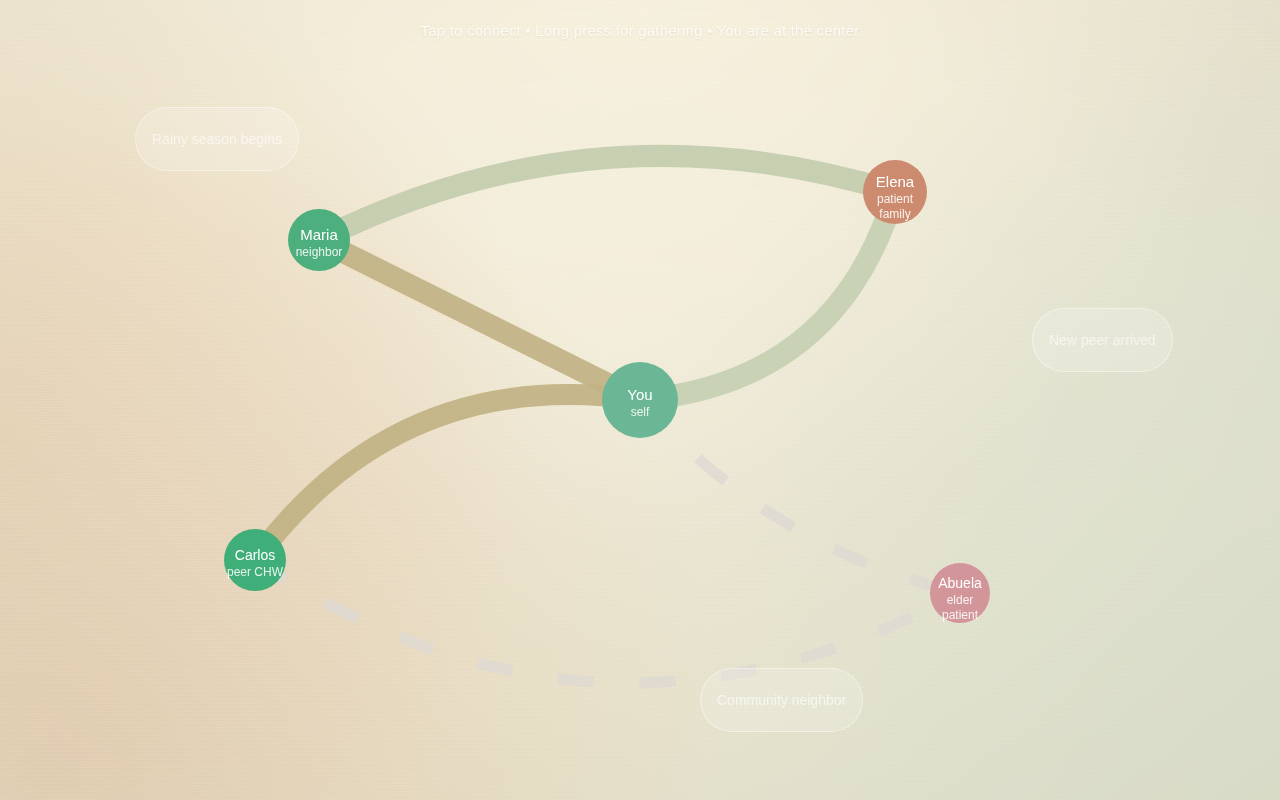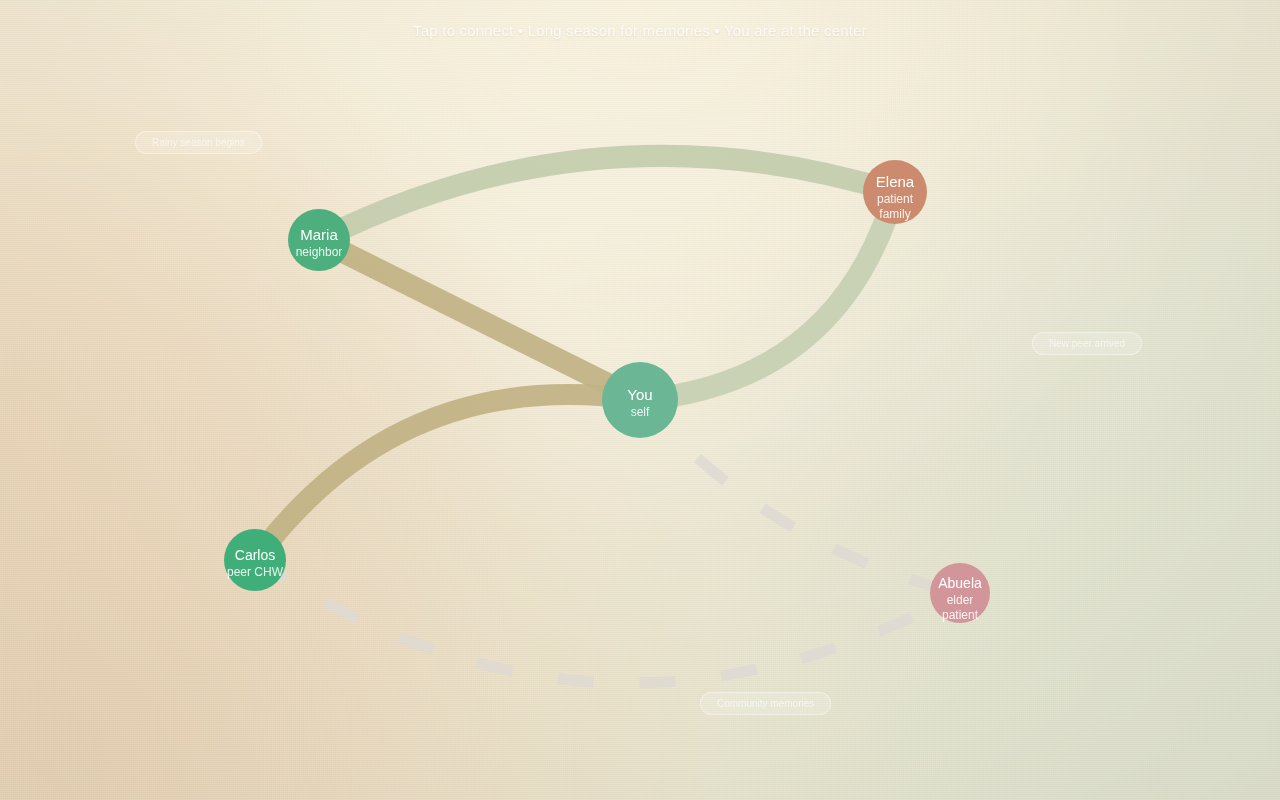--- a/index.html
+++ b/index.html
@@ -73,28 +73,27 @@
     pointer-events: none;
     white-space: nowrap;
   }
 
   
   .ambient {
     position: absolute;
     display: flex;
     align-items: center;
     justify-content: center;
-    padding: 5px 16px;
+    padding: 23px 16px;
     border-radius: 999px;
     border: 1px solid rgba(255,255,255,0.40);
     background: rgba(255,255,255,0.17);
     color: rgba(255,255,255,0.62);
-    font-size: 10px;
+    font-size: 14px;
     white-space: nowrap;
-    margin-top: 24px;
   }
 
   
   .node-name {
     font-size: 15px;
     fill: #ffffff;
   }
   .node-name.small { font-size: 14px; }
   .node-role {
     font-size: 12px;
@@ -145,21 +144,21 @@
         </g>
         <g>
           <circle cx="960" cy="593" r="30" fill="#d2959a" class="node-circle"></circle>
           <text x="960" y="584" text-anchor="middle" dominant-baseline="middle" class="node-name small">Abuela</text>
           <text x="960" y="601" text-anchor="middle" dominant-baseline="middle" class="node-role">elder</text>
           <text x="960" y="616" text-anchor="middle" dominant-baseline="middle" class="node-role">patient</text>
         </g>
       </g>
   </svg>
 
-  <div class="hint">Tap to connect • Long season for memories • You are at the center</div>
+  <div class="hint">Tap to connect • Long press for gathering • You are at the center</div>
 
   <div id="ambient-layer">
       <div class="ambient" style="left: 135px; top: 107px;">Rainy season begins</div>
       <div class="ambient" style="left: 1032px; top: 308px;">New peer arrived</div>
-      <div class="ambient" style="left: 700px; top: 668px;">Community memories</div>
+      <div class="ambient" style="left: 700px; top: 668px;">Community neighbor</div>
     </div>
 
 </div>
 
 </body></html>

